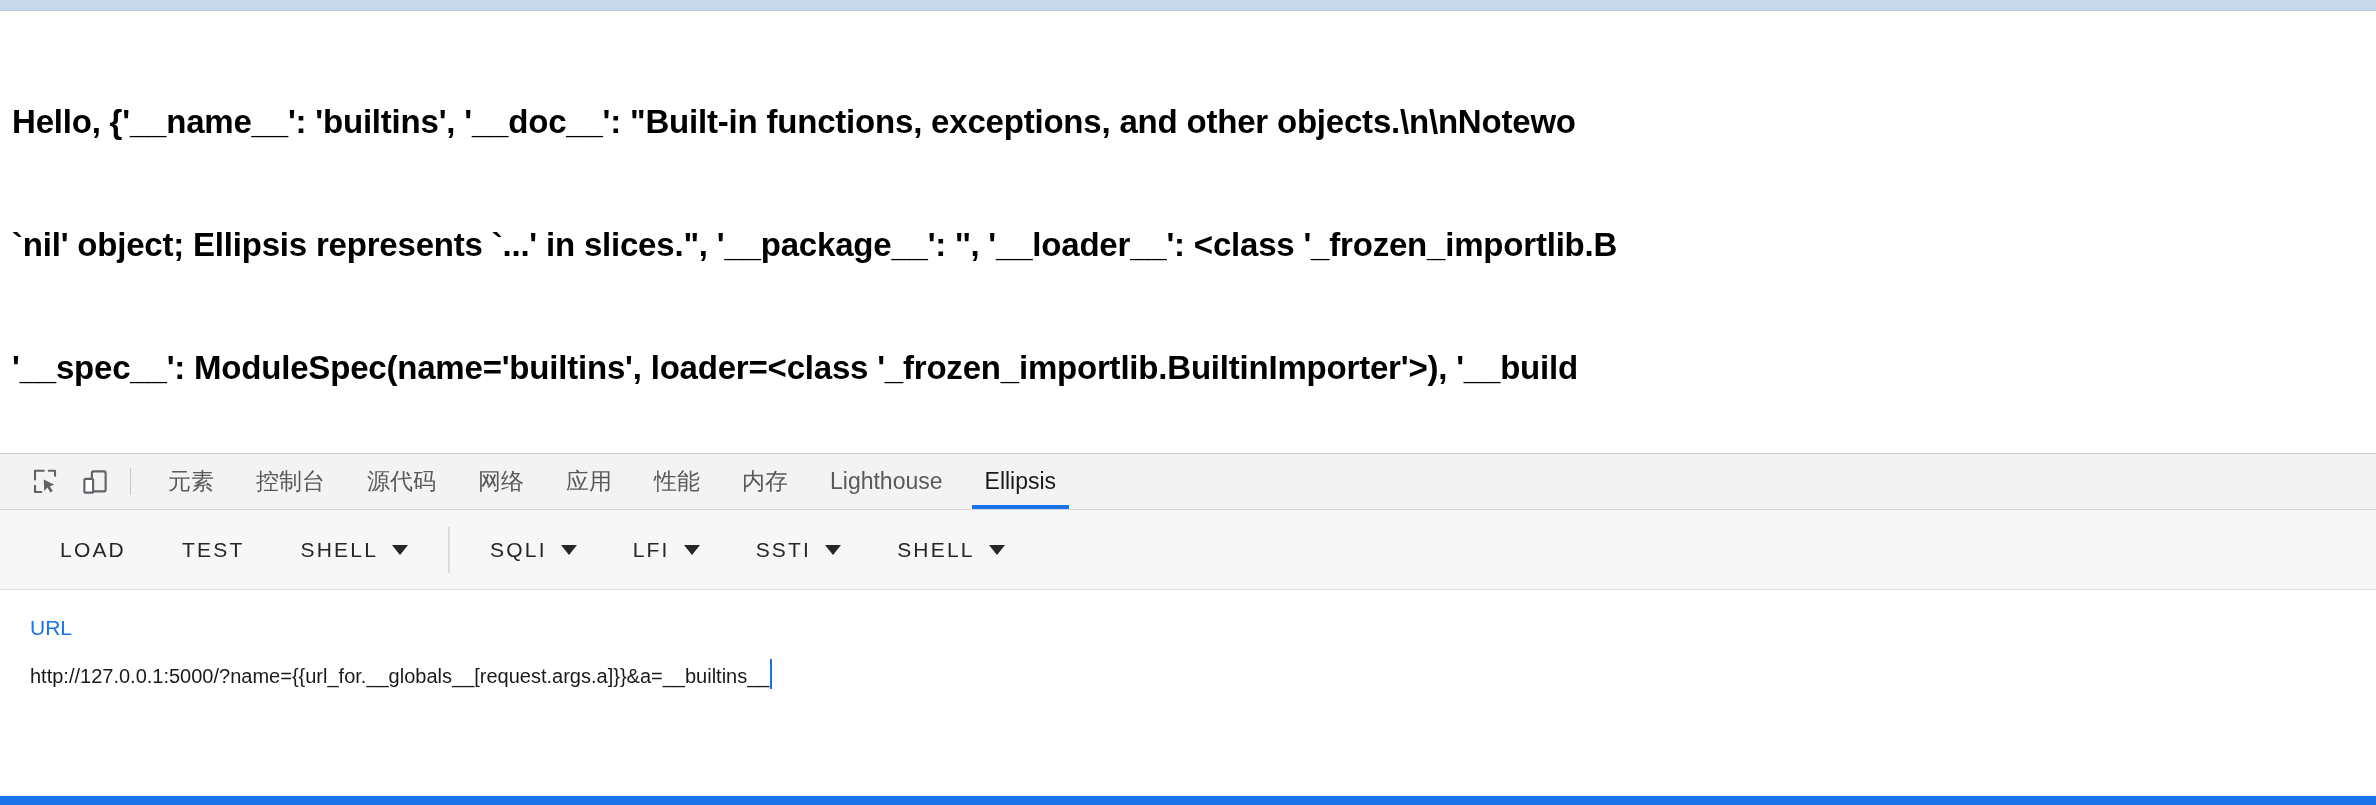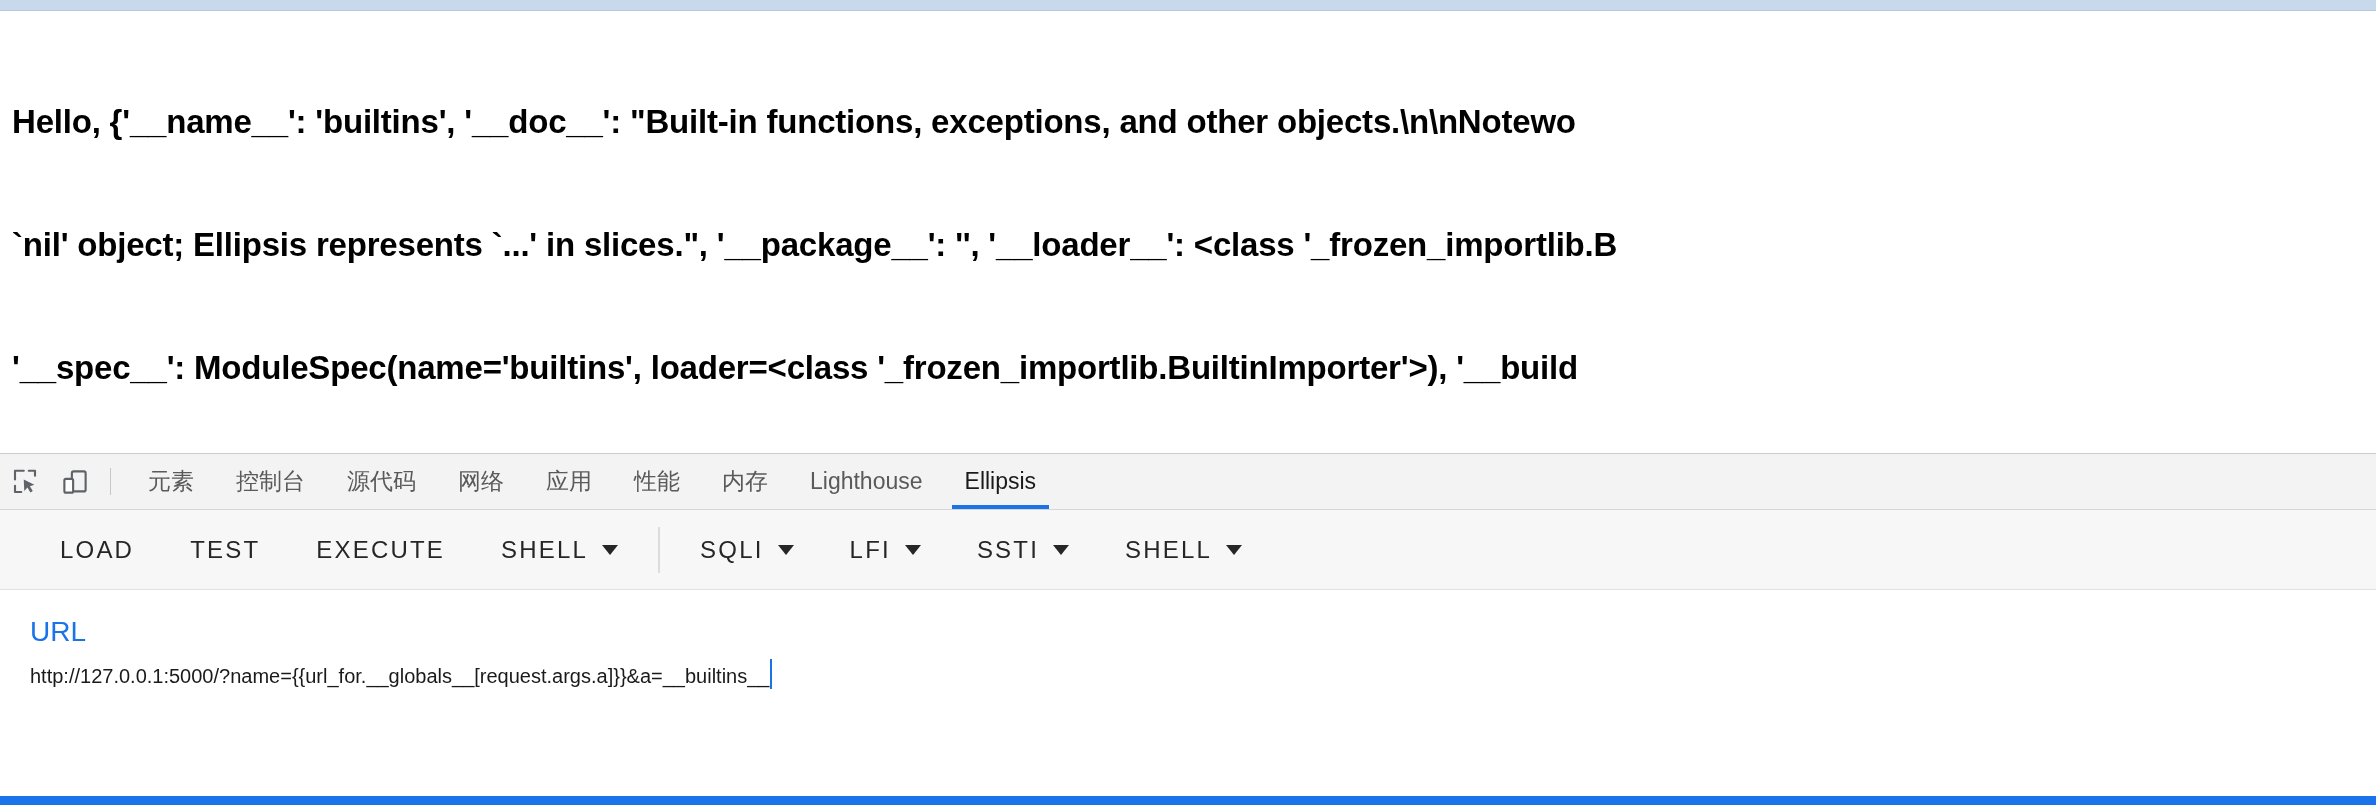--- a/index.html
+++ b/index.html
@@ -60,21 +60,21 @@
     flex-direction: column;
   }
 
   
   .dt-tabstrip {
     height: 56px;
     background: #f3f3f3;
     border-bottom: 1px solid #d6d6d6;
     display: flex;
     align-items: stretch;
-    padding-left: 0;
+    padding-left: 20px;
     box-sizing: border-box;
   }
   .dt-toolbtn {
     width: 50px;
     display: flex;
     align-items: center;
     justify-content: center;
     cursor: pointer;
   }
   .dt-toolbtn svg { display: block; }
@@ -120,21 +120,21 @@
     align-items: center;
     padding-left: 32px;
     box-sizing: border-box;
   }
   .hb-btn {
     display: flex;
     align-items: center;
     gap: 14px;
     padding: 0 28px;
     height: 80px;
-    font-size: 24px;
+    font-size: 21px;
     letter-spacing: 2.2px;
     color: #262626;
     cursor: pointer;
     font-family: "Liberation Sans", sans-serif;
     white-space: nowrap;
   }
   .caret {
     width: 0; height: 0;
     border-left: 8px solid transparent;
     border-right: 8px solid transparent;
@@ -150,23 +150,23 @@
 
   
   .hb-body {
     flex: 1;
     background: #ffffff;
     padding: 26px 30px 0 30px;
     box-sizing: border-box;
     position: relative;
   }
   .url-label {
-    font-size: 28px;
+    font-size: 21px;
     color: #1a73e8;
-    margin-bottom: 8px;
+    margin-bottom: 16px;
     font-family: "Liberation Sans", sans-serif;
   }
   .url-inputwrap {
     position: relative;
     padding-bottom: 10px;
   }
   .url-value {
     font-size: 20px;
     color: #1a1a1a;
     white-space: pre;
@@ -244,23 +244,20 @@
     </div>
 
     <div class="hb-toolbar">
       <div class="hb-btn">
         <span>LOAD</span>
       </div>
       <div class="hb-btn">
         <span>TEST</span>
       </div>
       <div class="hb-btn">
-        <span>EXECUTE</span>
-      </div>
-      <div class="hb-btn">
         <span>SHELL</span>
         <span class="caret"></span>
       </div>
 
       <div class="hb-sep"></div>
 
       <div class="hb-btn">
         <span>SQLI</span>
         <span class="caret"></span>
       </div>

